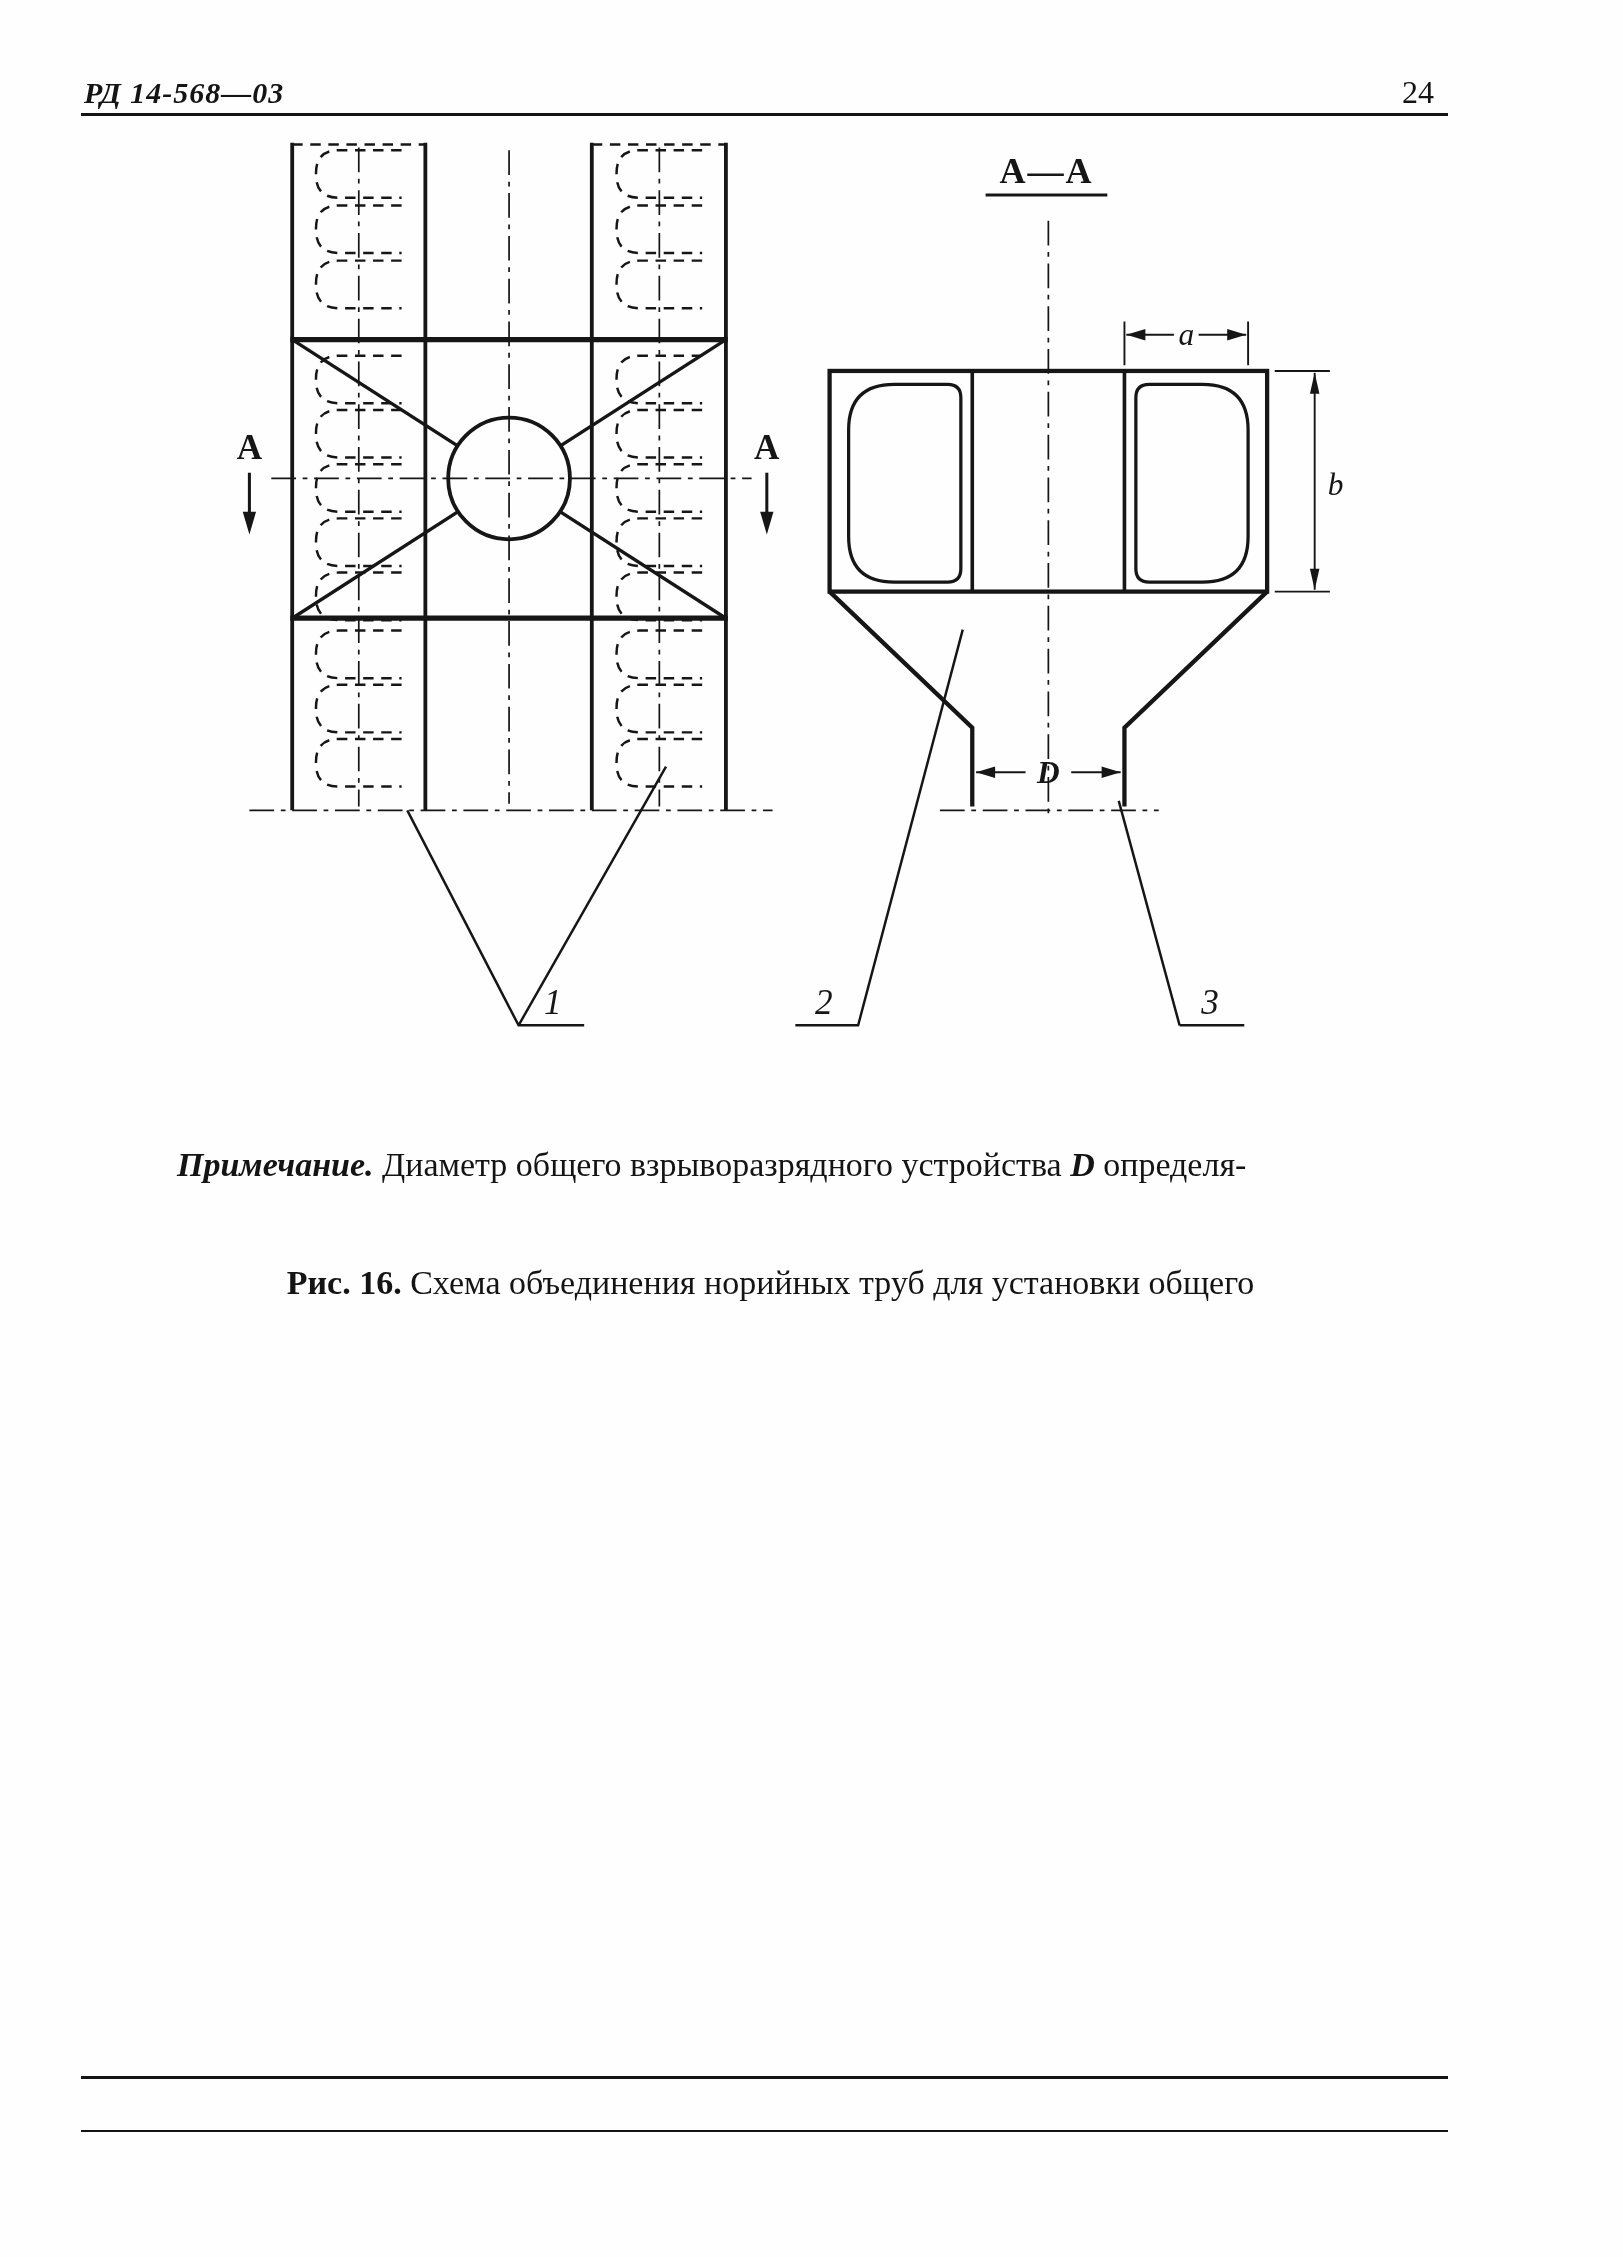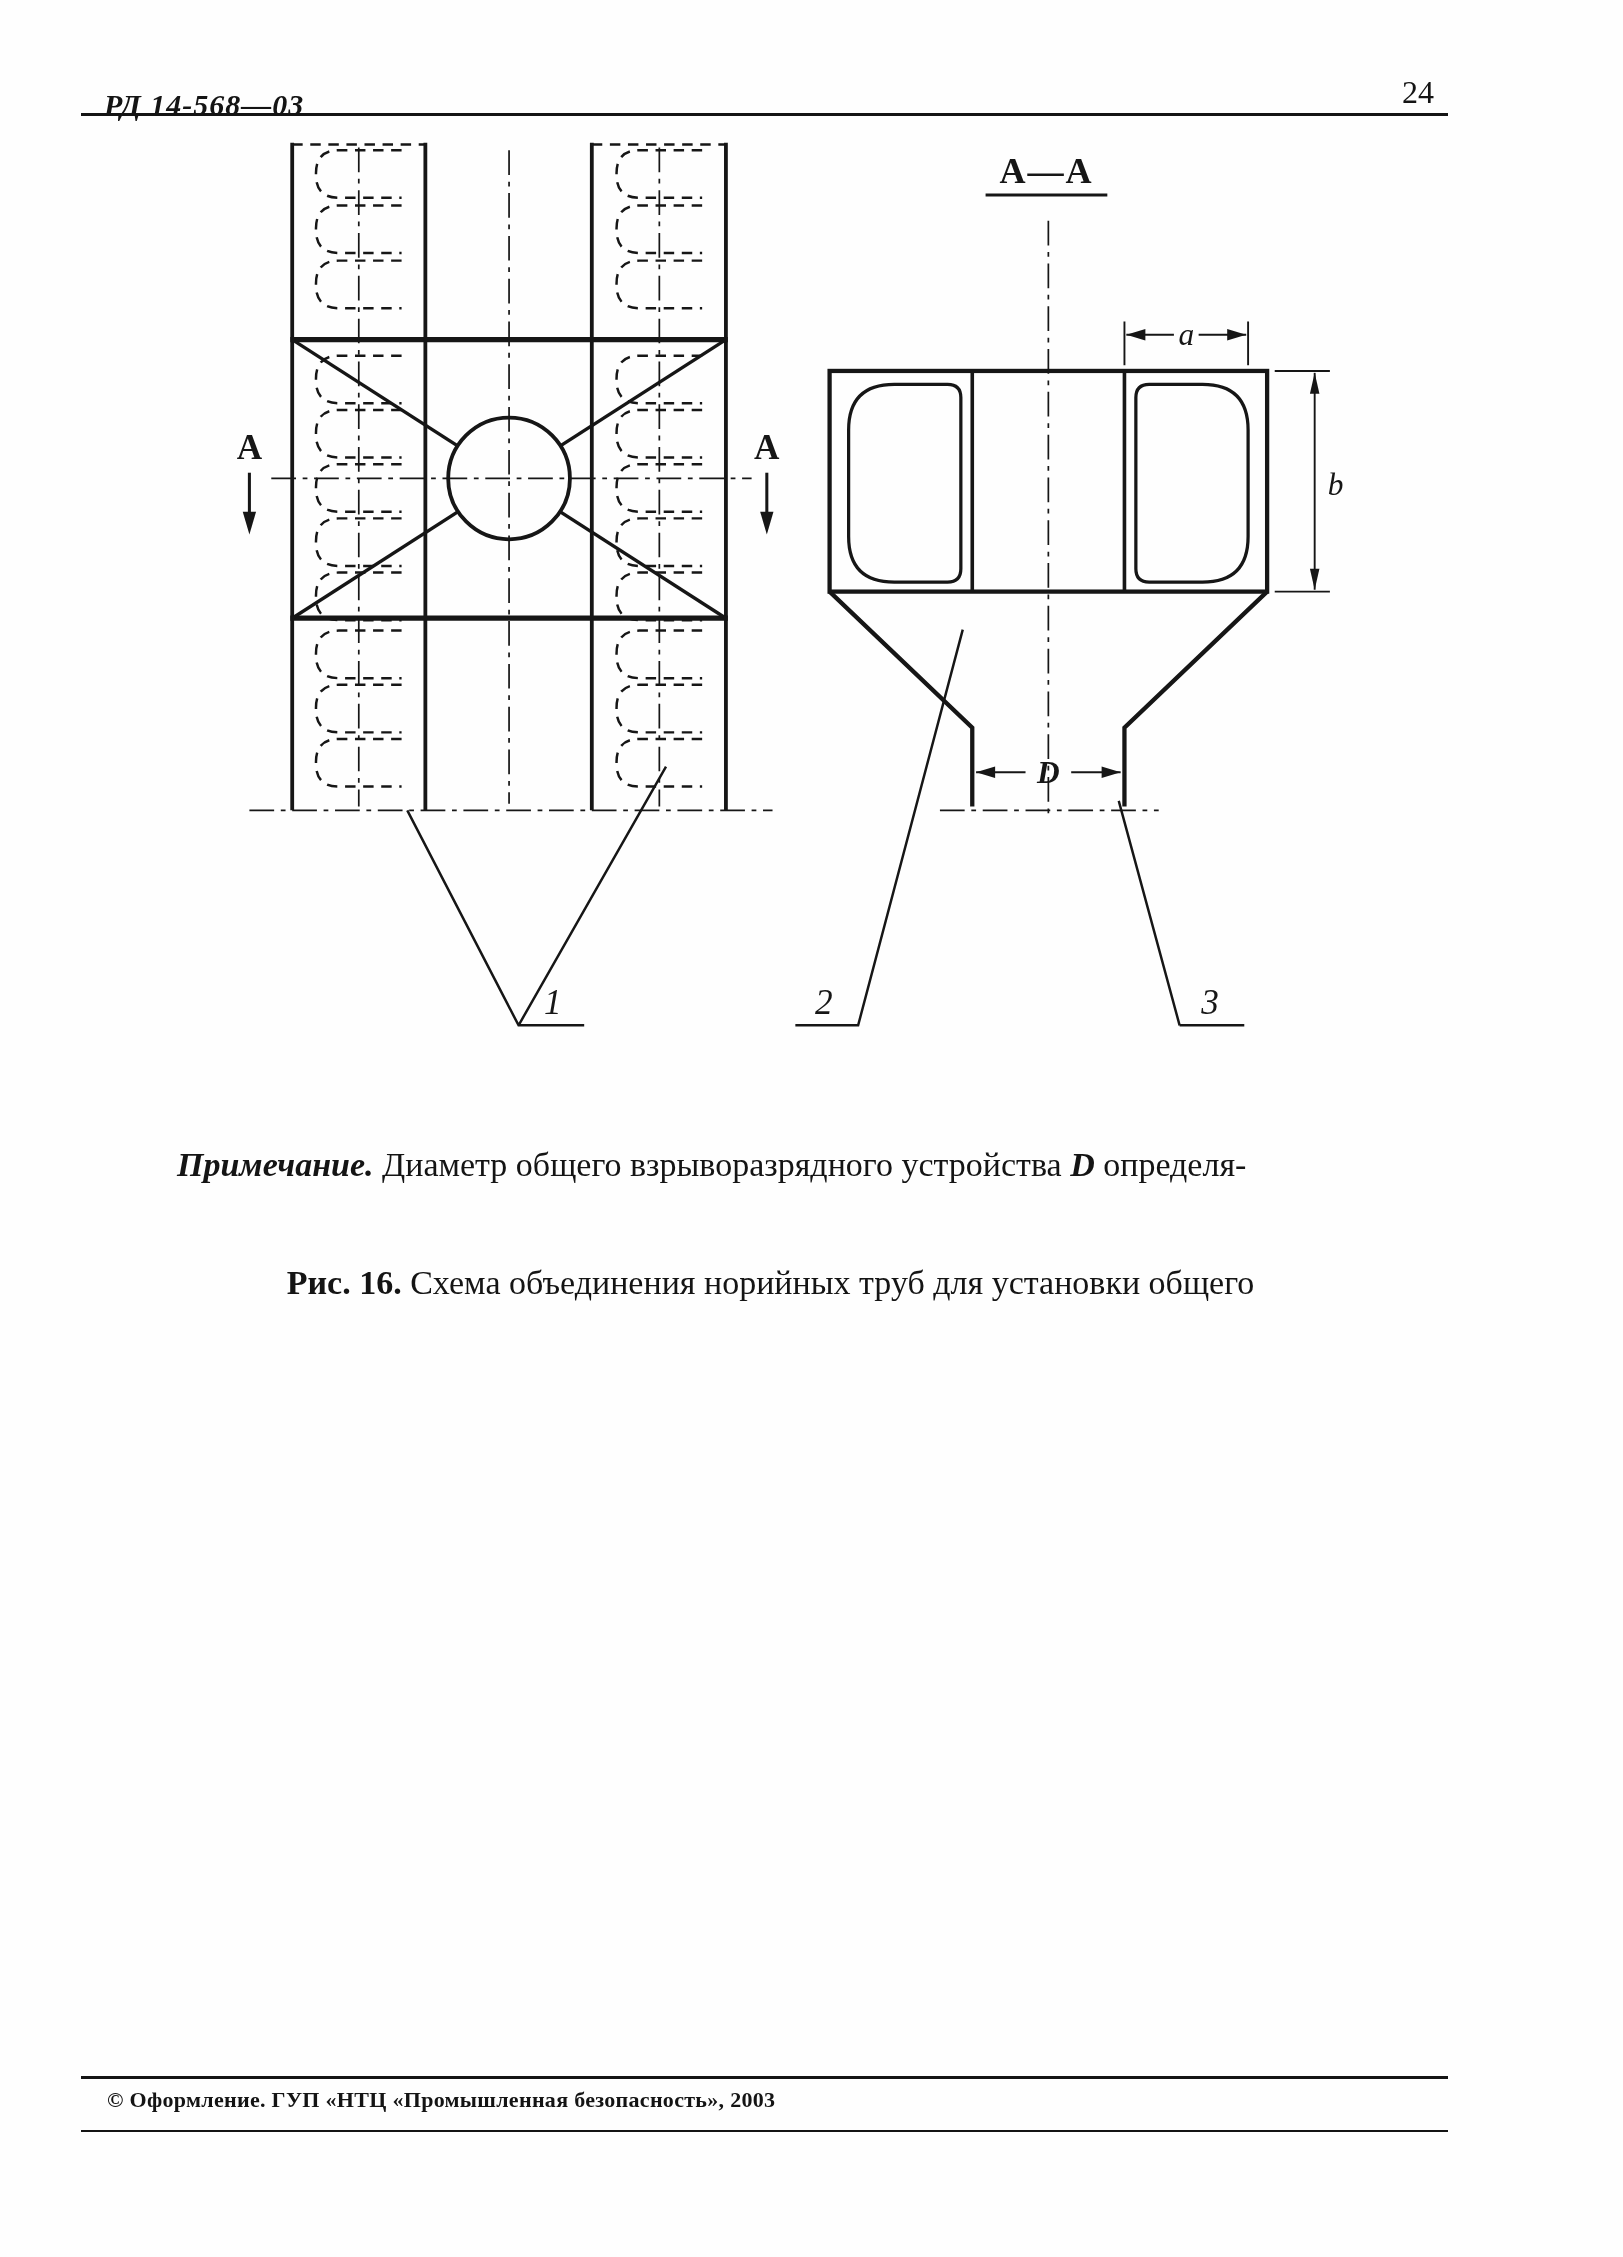--- a/index.html
+++ b/index.html
@@ -2,21 +2,21 @@
 <html style="font-size:15px"><head>
 <meta charset="utf-8">
 <style>
   * { margin:0; padding:0; box-sizing:border-box; }
   html,body { background:#ffffff; }
   .page {
     position:relative; width:1624px; height:2258px; background:#fefefe;
     font-family:"Liberation Serif","DejaVu Serif",serif; color:#141414; overflow:hidden;
   }
   
-  .doc-num { position:absolute; left:84px; top:88px; font-size:30px; font-weight:bold; font-style:italic; letter-spacing:1px;margin-left:20px; }
+  .doc-num { position:absolute; left:84px; top:76px; font-size:30px; font-weight:bold; font-style:italic; letter-spacing:1px; }
   .page-num { position:absolute; left:1402px; top:74px; font-size:32px; }
   .header-rule { position:absolute; left:81px; top:113px; width:1367px; height:2.9px; background:#141414; }
   
   .fig-svg { position:absolute; left:0; top:0; width:1624px; height:2258px; }
   .t-mark  { font-family:"Liberation Serif","DejaVu Serif",serif; font-weight:600; font-size:37px; fill:#161616; stroke:none; text-anchor:middle; }
   .t-title { font-family:"Liberation Serif","DejaVu Serif",serif; font-weight:600; font-size:38px; fill:#161616; stroke:none; text-anchor:middle; letter-spacing:2px; }
   .t-dim   { font-family:"Liberation Serif","DejaVu Serif",serif; font-style:italic; font-size:33px; fill:#161616; stroke:none; text-anchor:middle; }
   .t-bold  { font-weight:700; }
   .t-call  { font-family:"Liberation Serif","DejaVu Serif",serif; font-style:italic; font-size:37px; fill:#161616; stroke:none; text-anchor:middle; }
   
@@ -160,17 +160,16 @@
 
   <div class="note">
     <div class="note-line line-indent"><span class="bi">Примечание.</span><span> Диаметр общего взрыворазрядного устройства </span><span class="bi">D</span><span> определя-</span></div>
   </div>
 
   <div class="caption">
     <div class="cap-line"><span class="b">Рис. 16.</span><span> Схема объединения норийных труб для установки общего</span></div>
   </div>
 
   <div class="footer-rule top"></div>
-  <div class="footer-text">© Оформление. ГУП «НТЦ «Промышленная безопасность», 2003</div>
   <div class="footer-rule bottom"></div>
 
 </div>
 
 
 </body></html>

